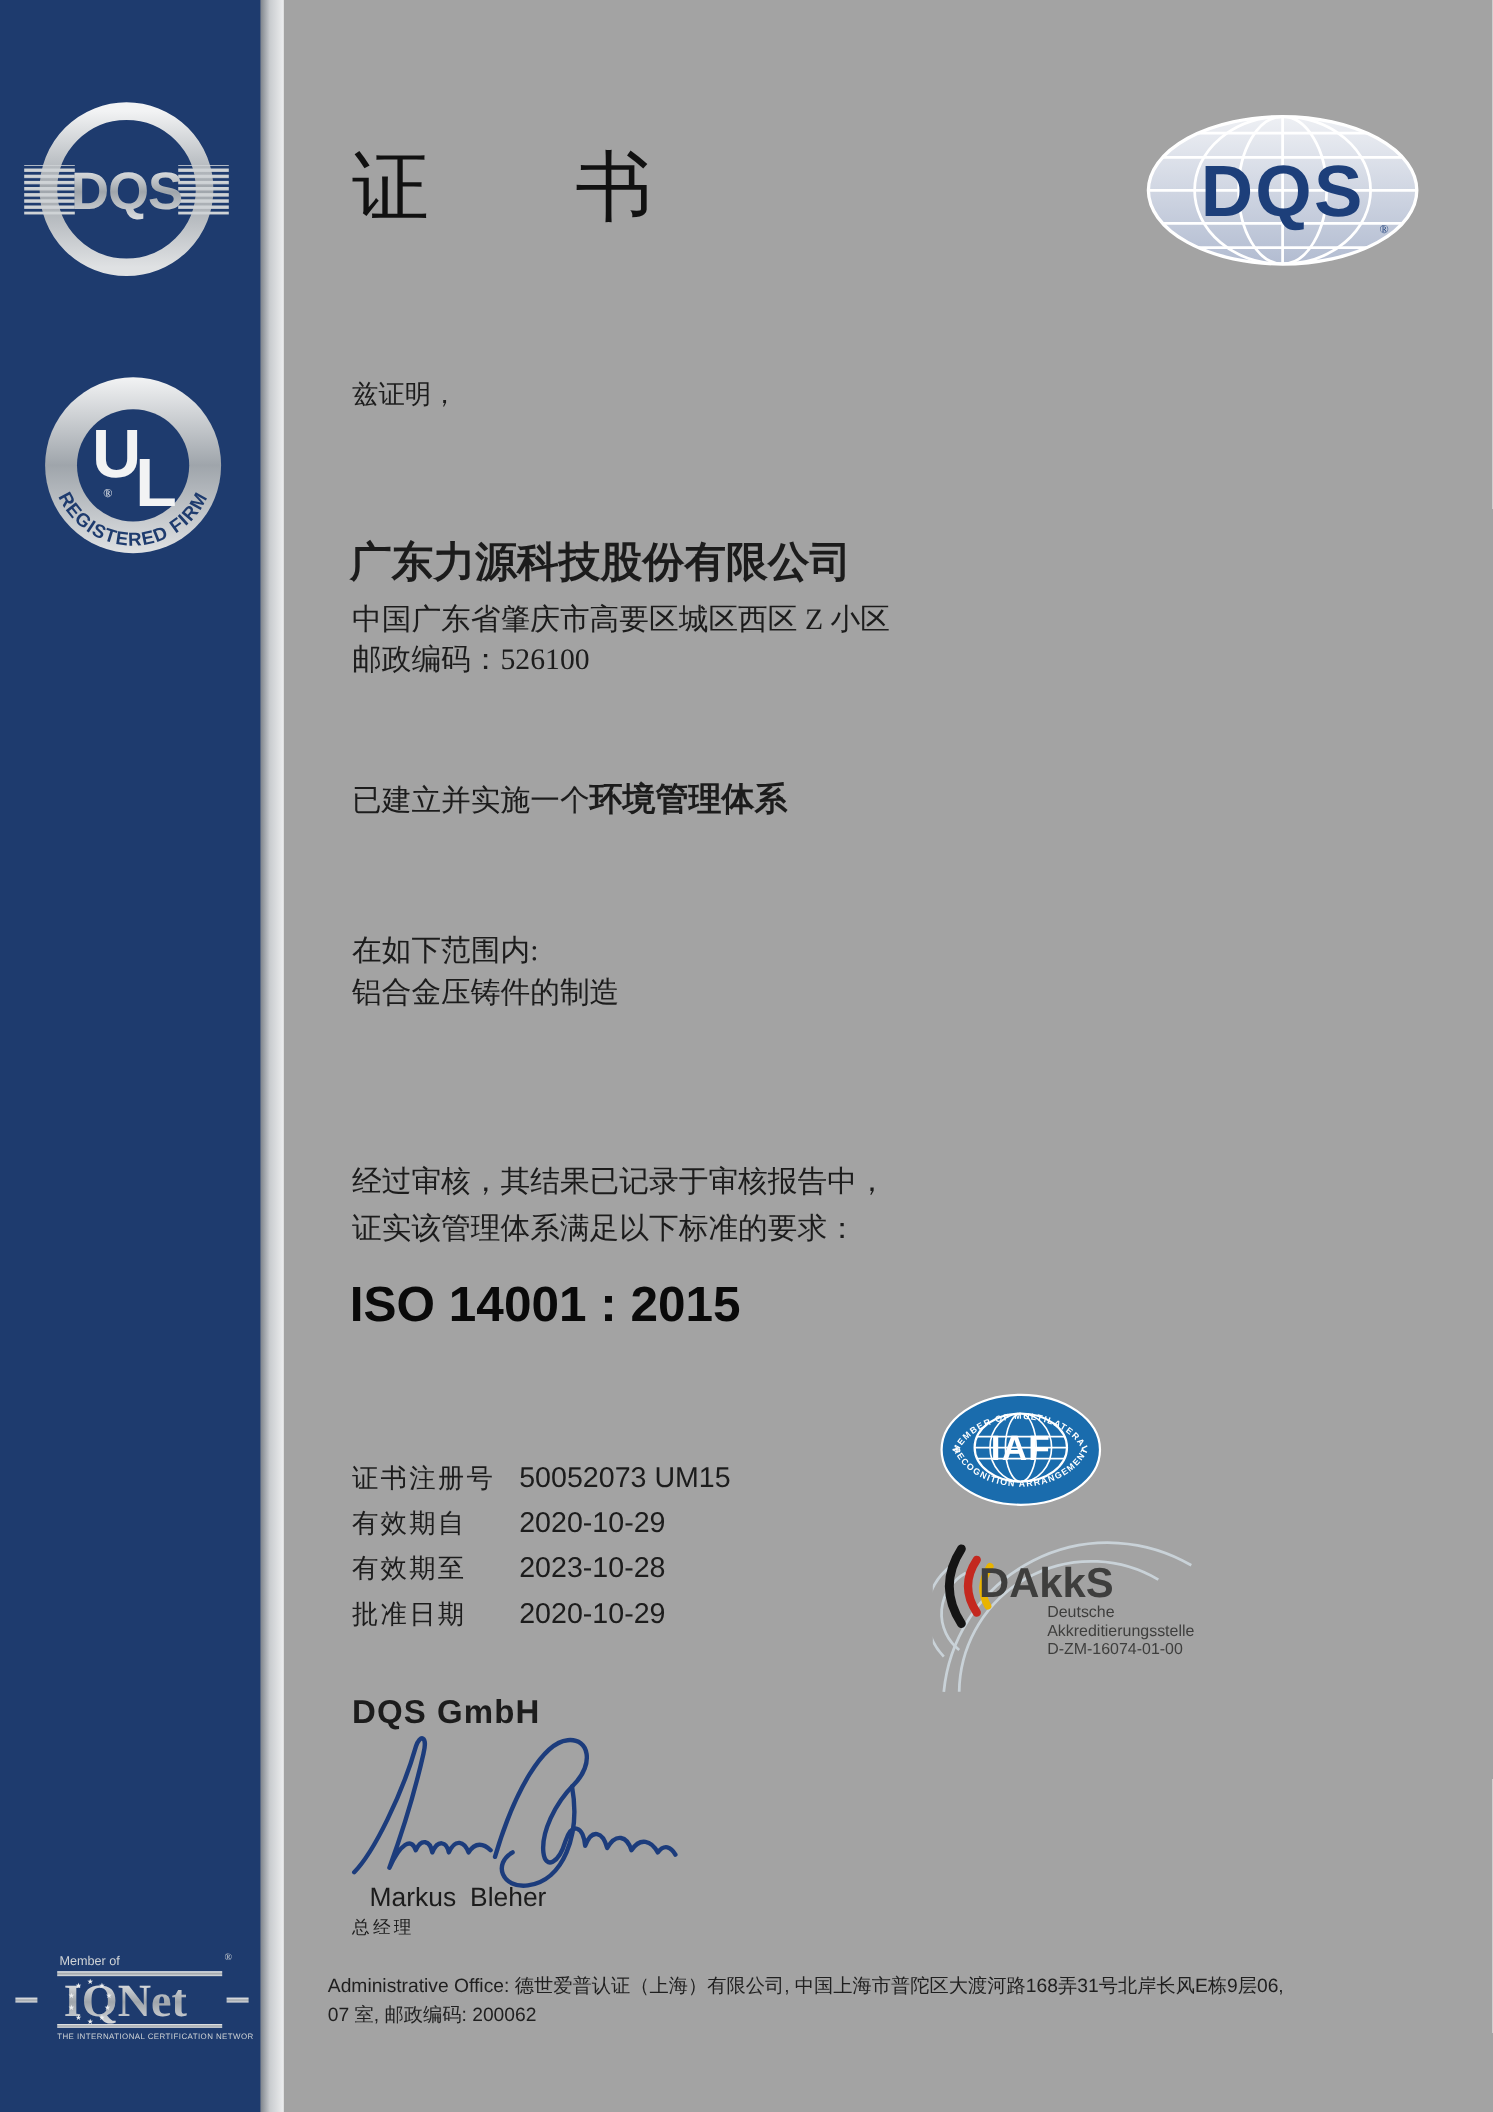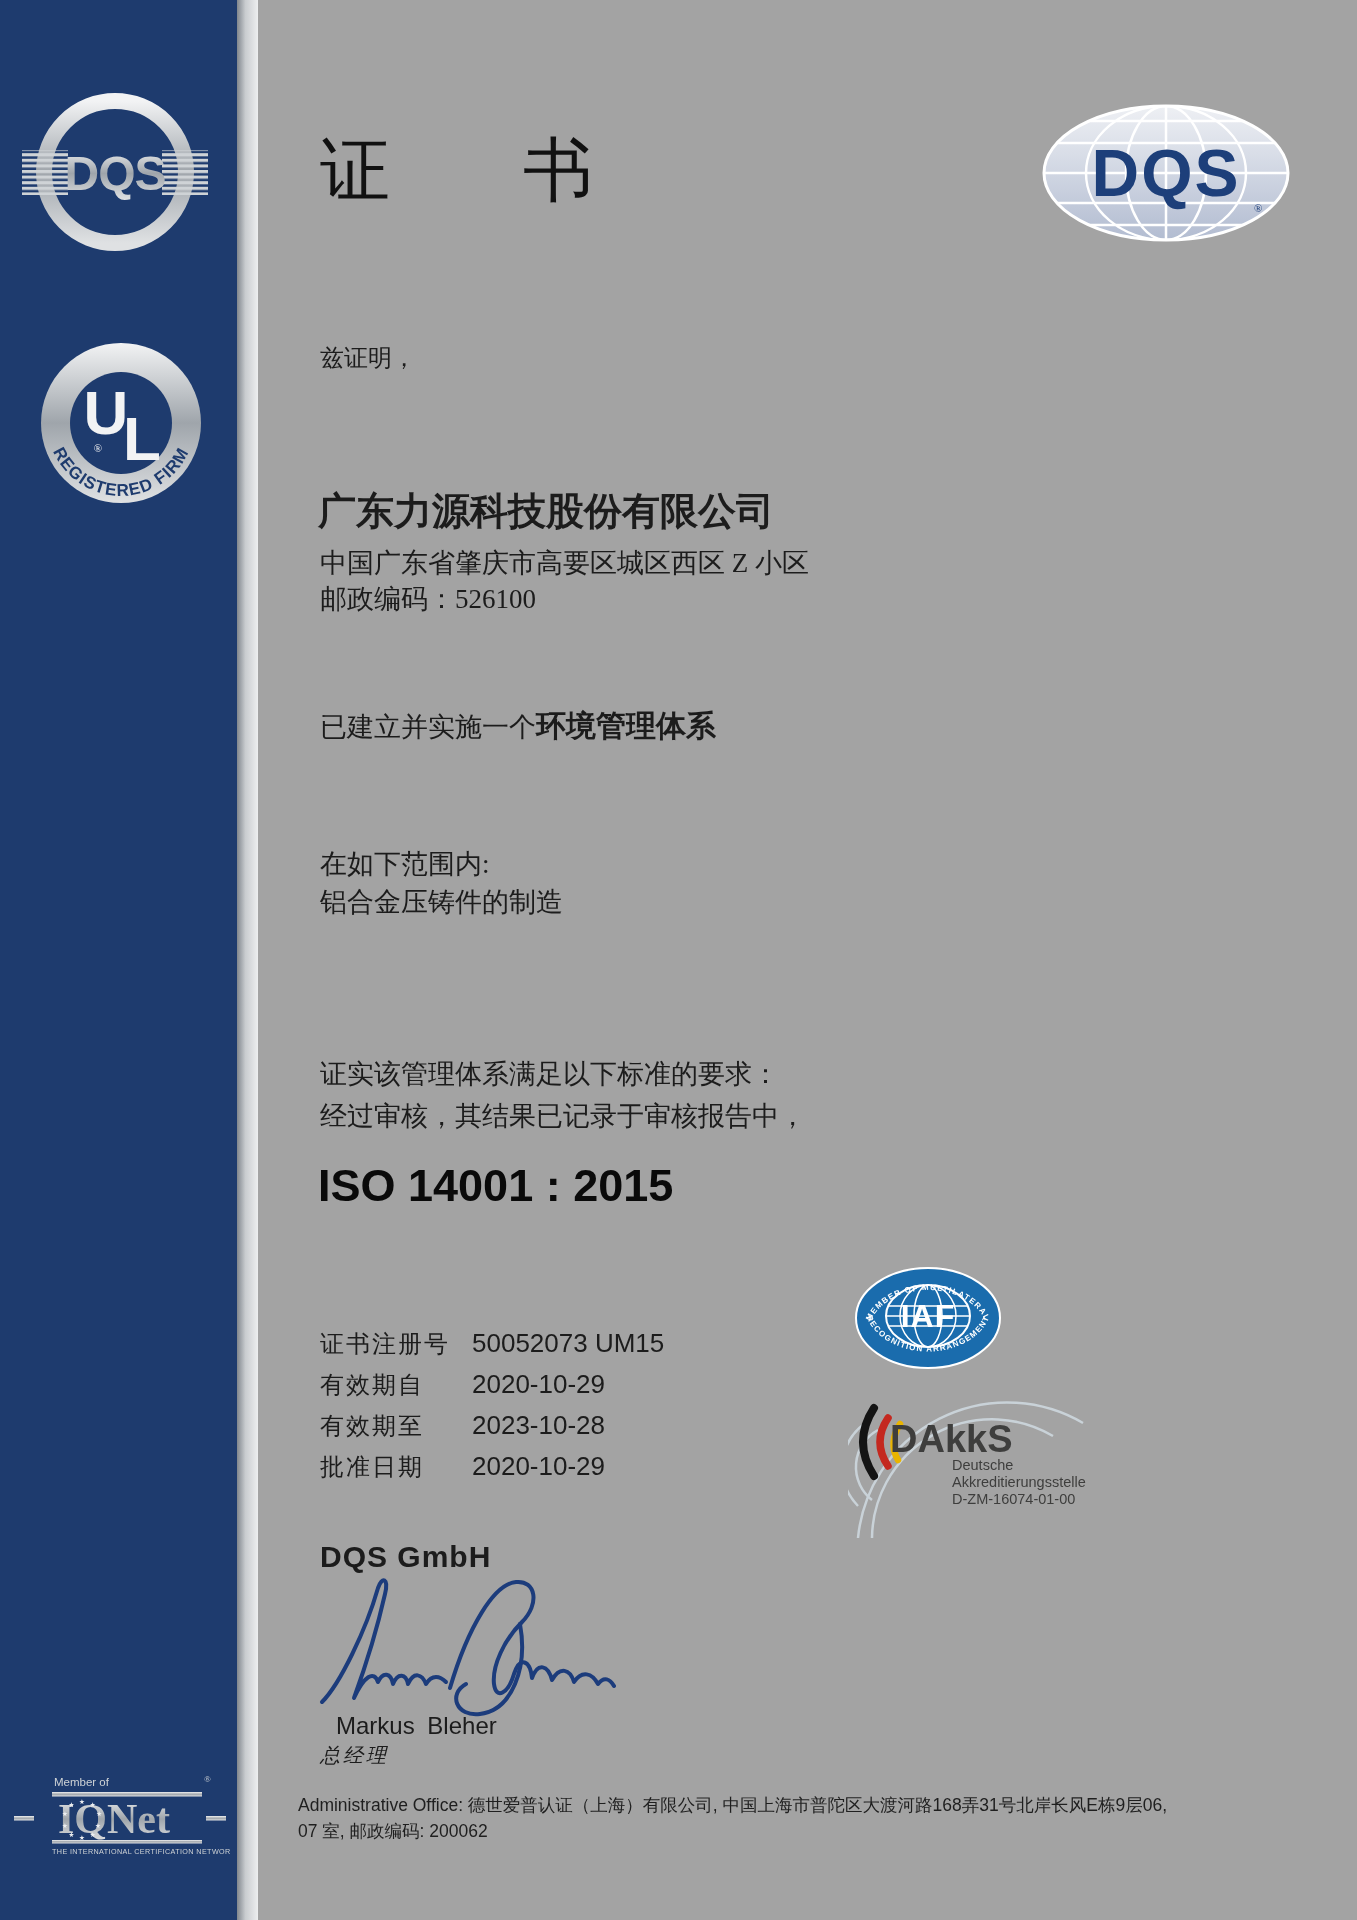--- a/index.html
+++ b/index.html
@@ -20,21 +20,21 @@
   .scope1{left:320px;top:846px;font-size:27px;}
   .scope2{left:320px;top:884px;font-size:27px;}
   .audit{left:320px;top:1053px;font-size:27px;line-height:42px;}
   .standard{left:318px;top:1160px;font-size:45px;font-weight:bold;color:#0a0a0a;}
   .details{left:320px;top:1316px;margin-top:12px;}
   .drow{display:flex;align-items:baseline;height:41px;}
   .dlabel{width:152px;font-size:24px;letter-spacing:2px;}
   .dvalue{font-size:26px;font-family:"Liberation Sans","DejaVu Sans",sans-serif;}
   .issuer{left:320px;top:1540px;font-size:30px;font-weight:bold;letter-spacing:1px;}
   .signer{left:320px;top:1712px;font-size:24px;word-spacing:6px;margin-left:16px;}
-  .signer-title{left:320px;top:1742px;font-size:20px;letter-spacing:3px;font-style:italic;}
+  .signer-title{left:320px;top:1742px;font-size:16px;letter-spacing:3px;}
   .footer{left:298px;top:1793px;font-size:17.5px;line-height:25.5px;color:#1f1f1f;width:1030px;}
   svg text{user-select:none;}
 </style>
 </head>
 <body>
 
 <div class="page">
 
   <div class="sidebar"></div>
   <div class="edge"></div>
@@ -124,22 +124,22 @@
   <div class="abs post">邮政编码：526100</div>
 
   <div class="abs statement">
     <span>已建立并实施一个</span><b>环境管理体系</b>
   </div>
 
   <div class="abs scope1">在如下范围内:</div>
   <div class="abs scope2">铝合金压铸件的制造</div>
 
   <div class="abs audit">
+    <div>经过审核，其结果已记录于审核报告中，</div>
     <div>证实该管理体系满足以下标准的要求：</div>
-    <div>经过审核，其结果已记录于审核报告中，</div>
   </div>
 
   <div class="abs standard sans">ISO 14001 : 2015</div>
 
   <div class="abs details">
     <div class="drow">
       <div class="dlabel">证书注册号</div>
       <div class="dvalue">50052073 UM15</div>
     </div>
     <div class="drow">

